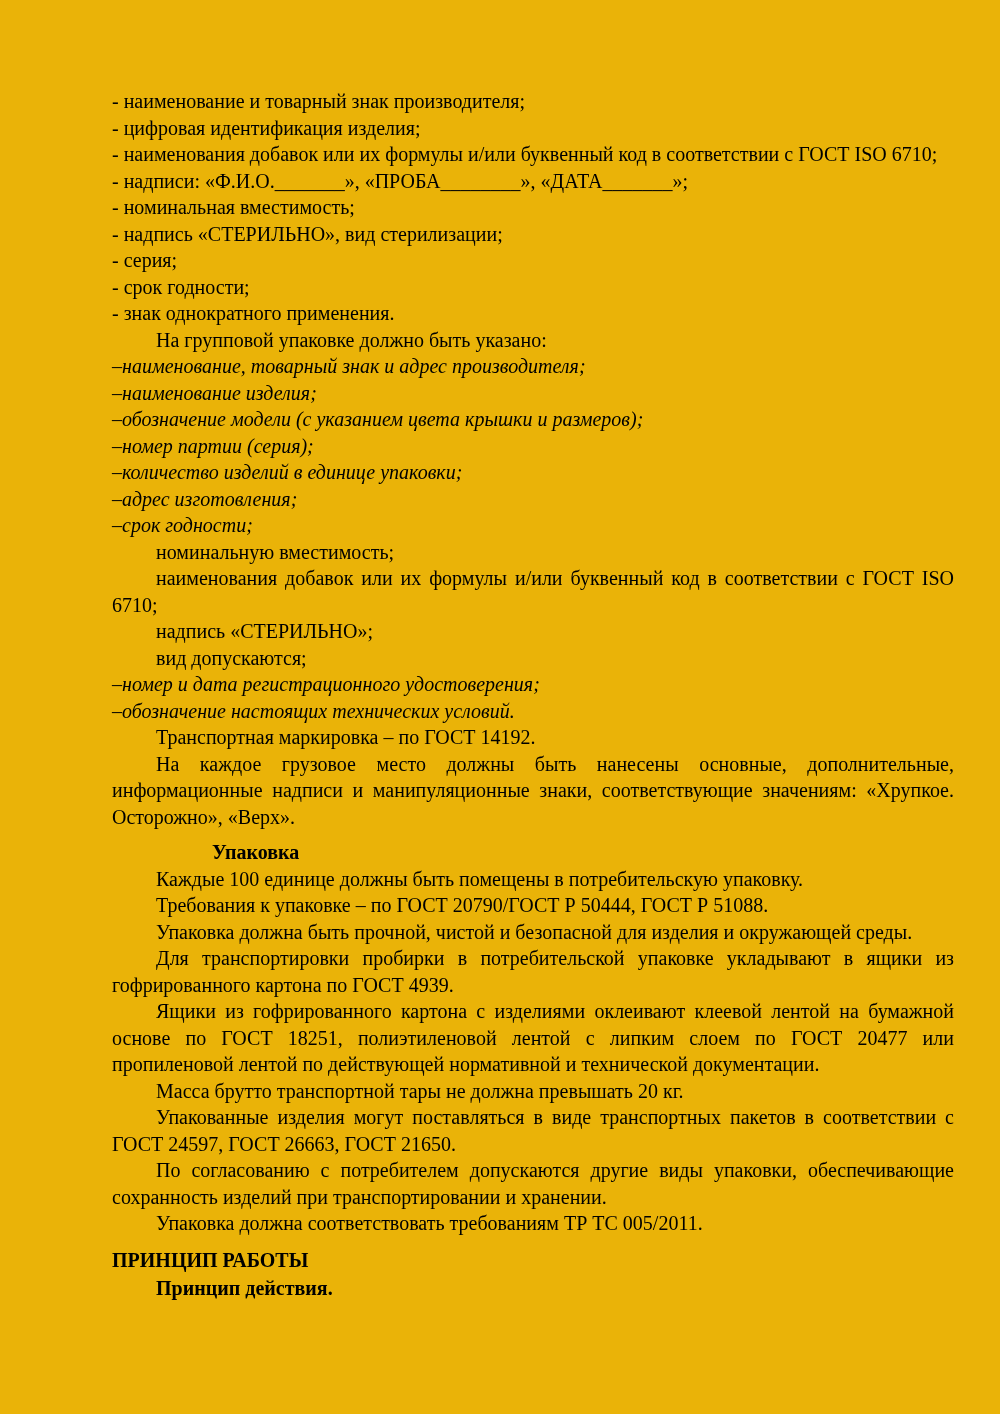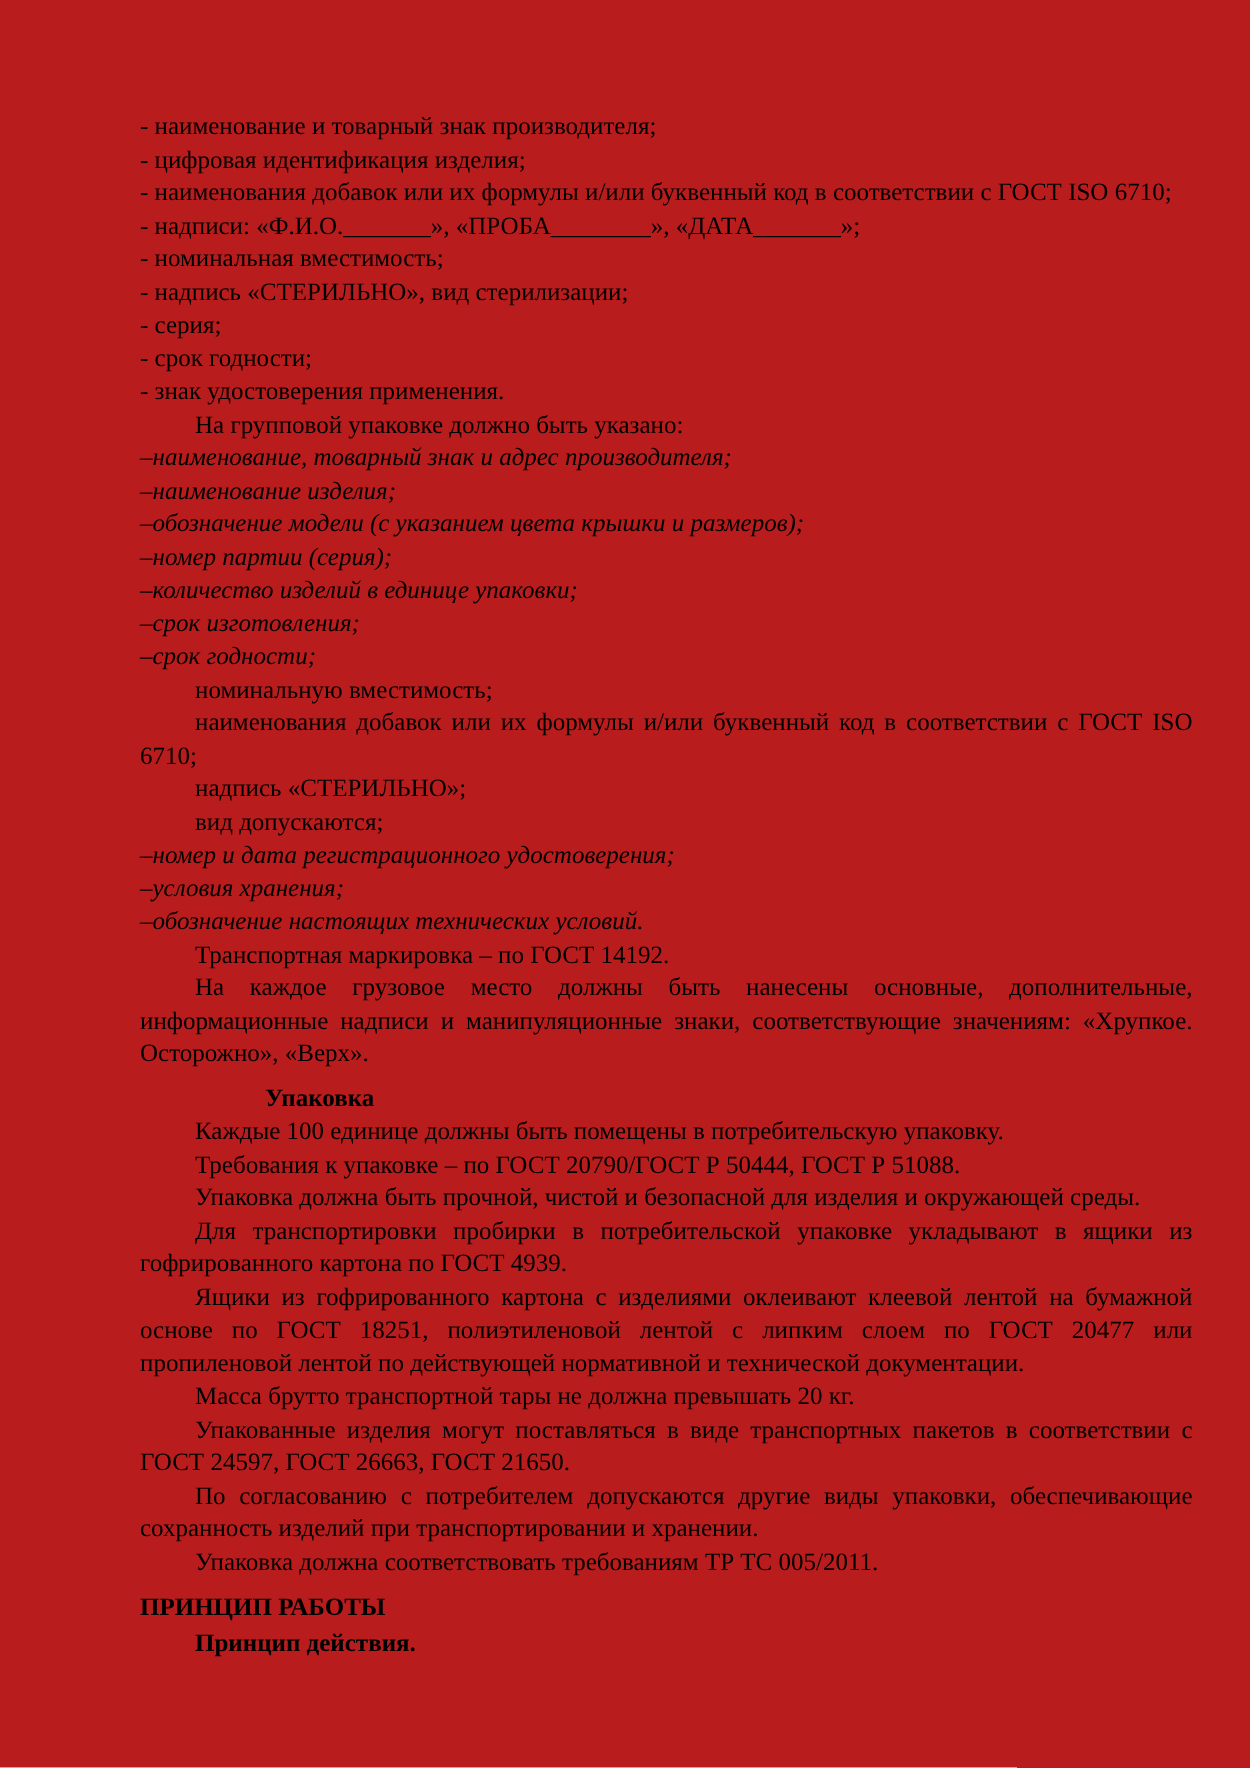--- a/index.html
+++ b/index.html
@@ -5,21 +5,21 @@
   html, body {
     margin: 0;
     padding: 0;
     background: #ffffff;
   }
   .page {
     position: relative;
     width: 1000px;
     height: 1414px;
     margin: 0 auto;
-    background: #b91c1c;
+    background: #eab308;
     overflow: hidden;
     font-family: "Liberation Serif", "DejaVu Serif", serif;
     color: #000000;
   }
   .content {
     position: absolute;
     left: 112px;
     top: 88px;
     width: 842px;
     font-size: 20px;
@@ -59,39 +59,38 @@
   <div class="content">
 
     <p class="hy">- наименование и товарный знак производителя;</p>
     <p class="hy">- цифровая идентификация изделия;</p>
     <p class="hy">- наименования добавок или их формулы и/или буквенный код в соответствии с ГОСТ ISO 6710;</p>
     <p class="hy">- надписи: «Ф.И.О._______», «ПРОБА________», «ДАТА_______»;</p>
     <p class="hy">- номинальная вместимость;</p>
     <p class="hy">- надпись «СТЕРИЛЬНО», вид стерилизации;</p>
     <p class="hy">- серия;</p>
     <p class="hy">- срок годности;</p>
-    <p class="hy">- знак удостоверения применения.</p>
+    <p class="hy">- знак однократного применения.</p>
 
     <p class="ind">На групповой упаковке должно быть указано:</p>
 
     <p class="dash">–наименование, товарный знак и адрес производителя;</p>
     <p class="dash">–наименование изделия;</p>
     <p class="dash">–обозначение модели (с указанием цвета крышки и размеров);</p>
     <p class="dash">–номер партии (серия);</p>
     <p class="dash">–количество изделий в единице упаковки;</p>
-    <p class="dash">–срок изготовления;</p>
+    <p class="dash">–адрес изготовления;</p>
     <p class="dash">–срок годности;</p>
 
     <p class="ind">номинальную вместимость;</p>
     <p class="ind">наименования добавок или их формулы и/или буквенный код в соответствии с ГОСТ ISO 6710;</p>
     <p class="ind">надпись «СТЕРИЛЬНО»;</p>
     <p class="ind">вид допускаются;</p>
 
     <p class="dash">–номер и дата регистрационного удостоверения;</p>
-    <p class="dash">–условия хранения;</p>
     <p class="dash">–обозначение настоящих технических условий.</p>
 
     <p class="ind">Транспортная маркировка – по ГОСТ 14192.</p>
     <p class="ind">На каждое грузовое место должны быть нанесены основные, дополнительные, информационные надписи и манипуляционные знаки, соответствующие значениям: «Хрупкое. Осторожно», «Верх».</p>
 
     <p class="h-sec">Упаковка</p>
 
     <p class="ind">Каждые 100 единице должны быть помещены в потребительскую упаковку.</p>
     <p class="ind">Требования к упаковке – по ГОСТ 20790/ГОСТ Р 50444, ГОСТ Р 51088.</p>
     <p class="ind">Упаковка должна быть прочной, чистой и безопасной для изделия и окружающей среды.</p>

